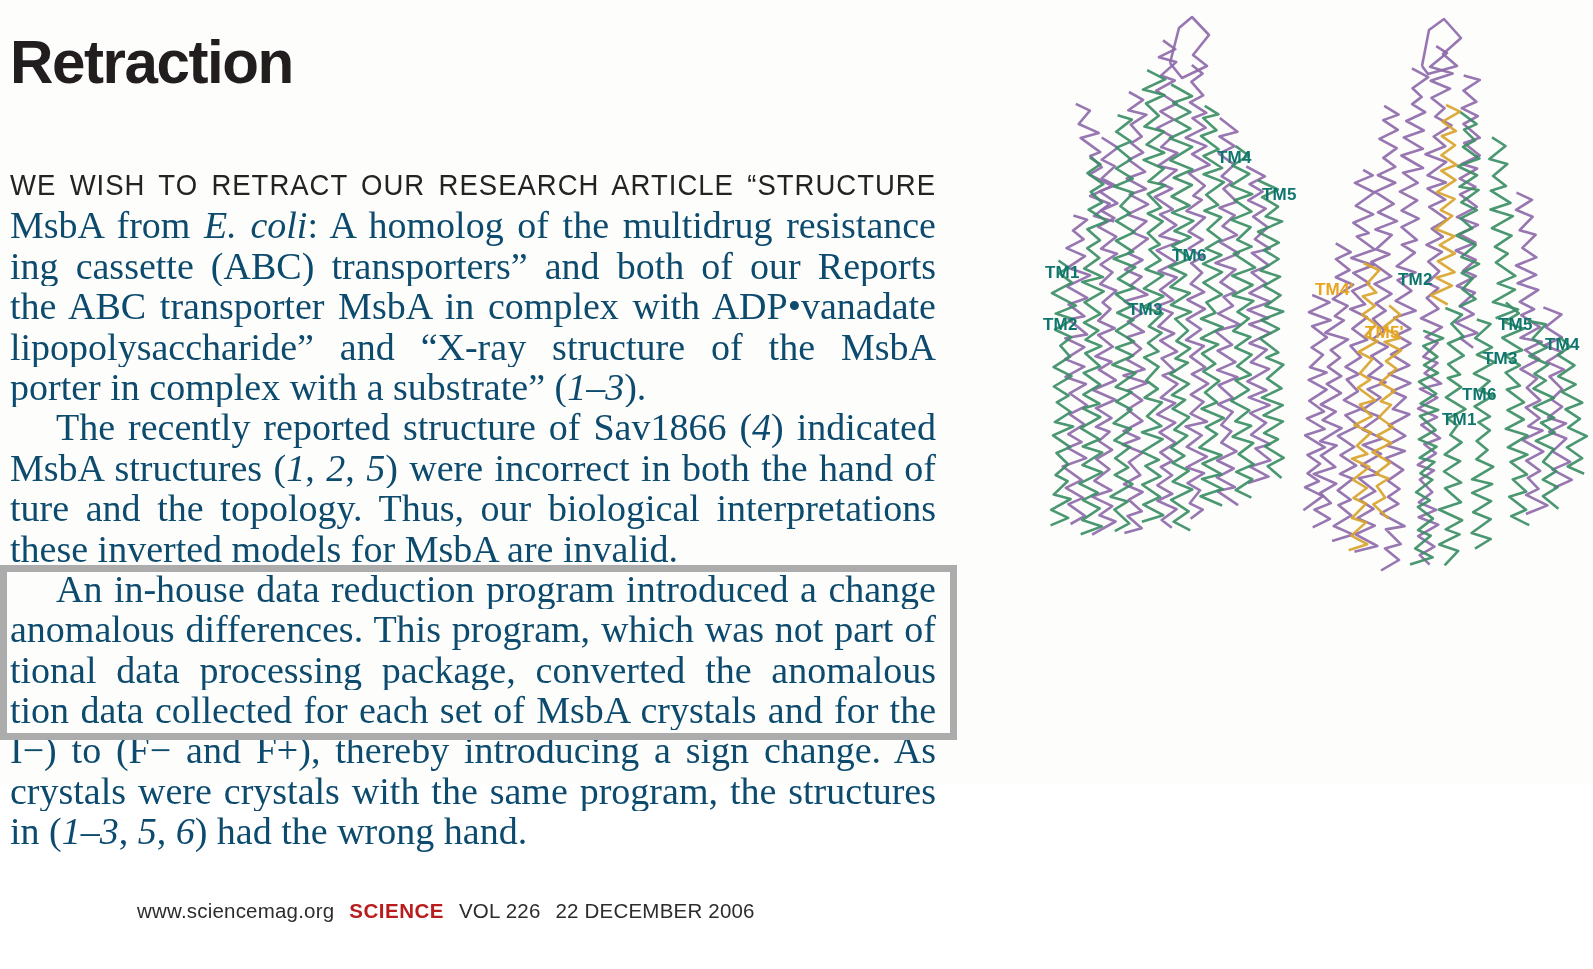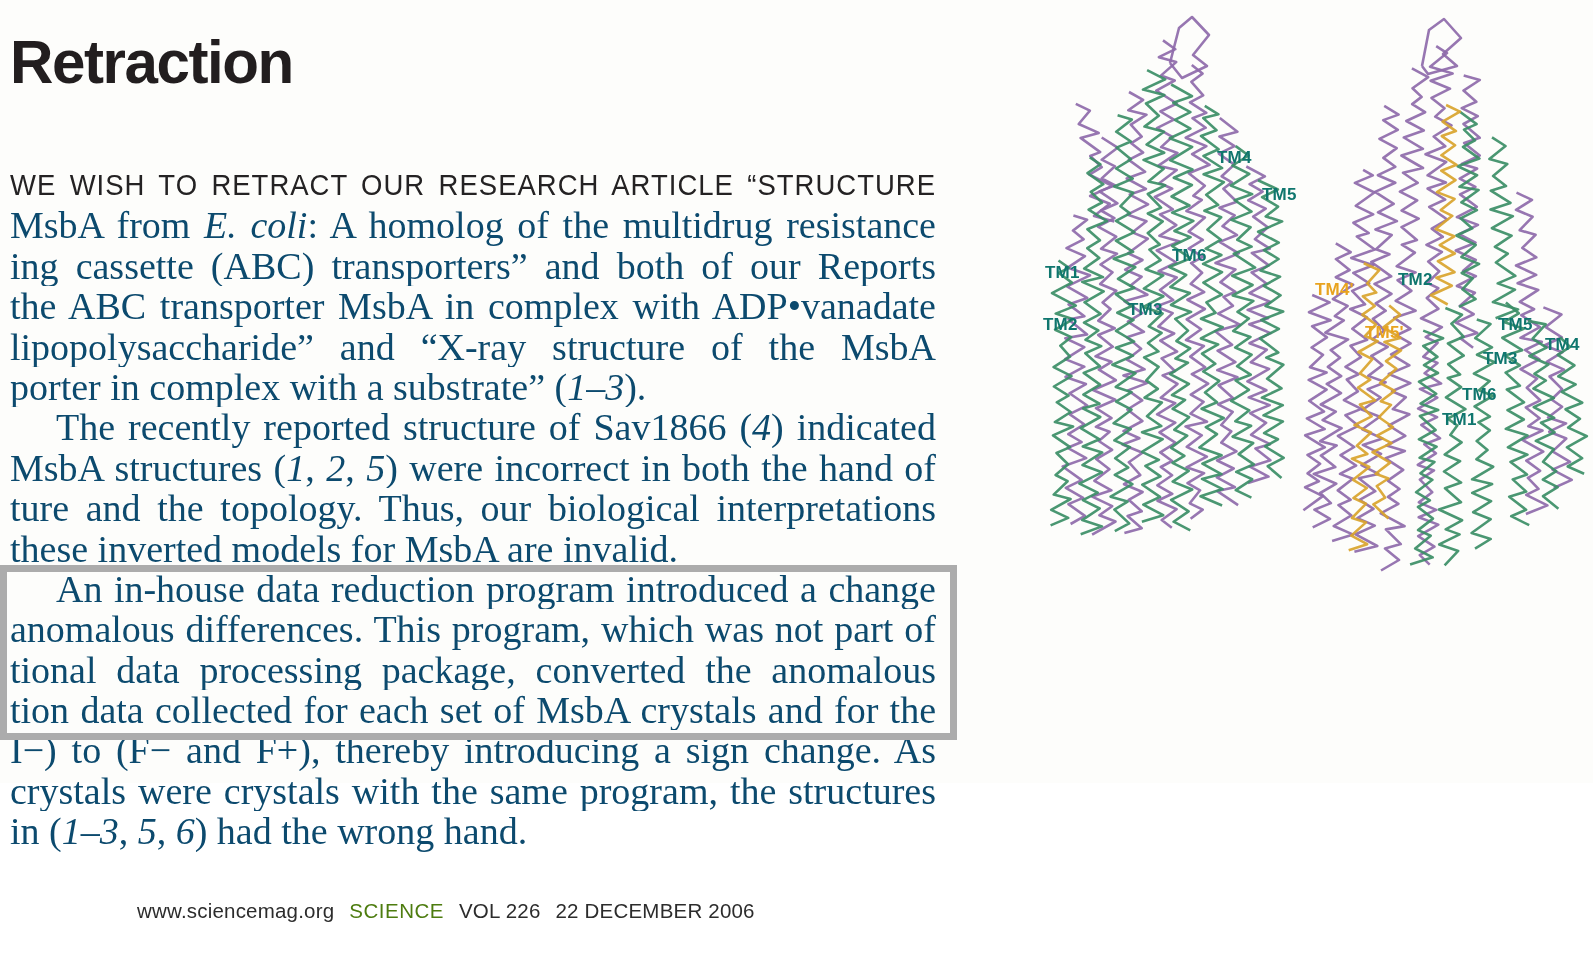--- a/index.html
+++ b/index.html
@@ -52,21 +52,21 @@
   .tm-green  { color:#0f766e; }
   .tm-orange { color:#e8a31f; }
 
   
   #footer {
     position:absolute; left:137px; top:899px;
     display:flex; align-items:baseline; gap:15px;
     font-family:"Liberation Sans", sans-serif;
     font-size:20.5px; color:#2c2c2c; letter-spacing:0.2px;
   }
-  #footer .journal { font-weight:400; color:#4d7c0f; letter-spacing:0.5px;text-align:center; }
+  #footer .journal { font-weight:700; color:#b91c1c; letter-spacing:0.5px;text-align:center; }
 </style>
 </head>
 <body>
 
 <div id="page">
 
   <h1 id="heading">Retraction</h1>
 
   <div id="bodycol">
     <div class="line caps">WE WISH TO RETRACT OUR RESEARCH ARTICLE “STRUCTURE OF</div>

